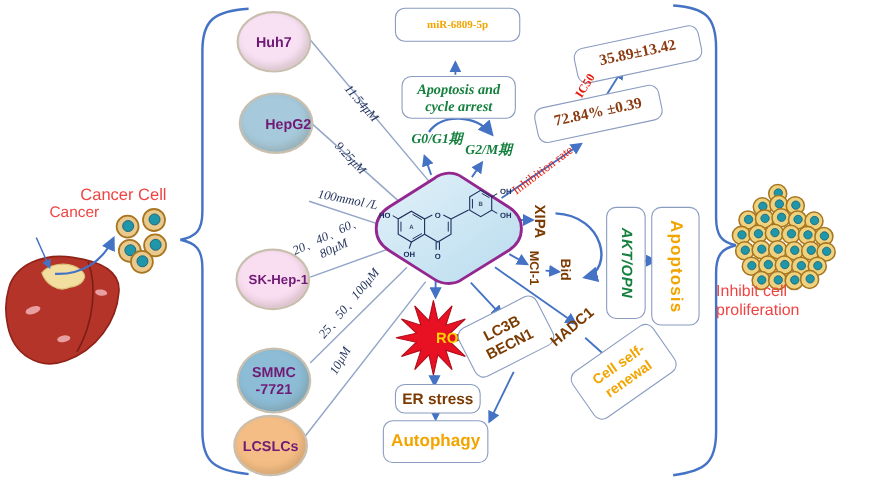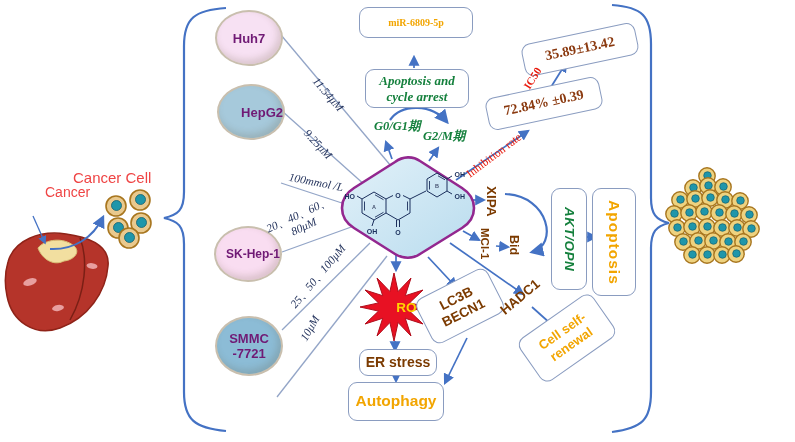--- a/index.html
+++ b/index.html
@@ -177,20 +177,23 @@
   <div class="oval c1" style="left:217px;top:84px;">
       <span class="pre">HepG2</span>
     </div>
   <div class="oval c3" style="left:214px;top:226px;font-size:12px;">
       <span class="pre">SK-Hep-1</span>
     </div>
   <div class="oval c4" style="left:215px;top:316px;height:56px;">
       <span class="pre">SMMC
 -7721</span>
     </div>
+  <div class="oval c5" style="left:212px;top:377px;">
+      <span class="pre">LCSLCs</span>
+    </div>
 
   <div class="dose nowrap" style="left:299px;top:88px;width:58px;transform:rotate(49deg);">11.54μM</div>
   <div class="dose nowrap" style="left:293px;top:138px;width:50px;transform:rotate(47deg);">9.25μM</div>
   <div class="dose nowrap" style="left:283px;top:176px;width:66px;transform:rotate(11deg);">100mmol /L</div>
   <div class="dose pre" style="left:264px;top:208px;width:74px;transform:rotate(-25deg);">20、40、60、
 80μM</div>
   <div class="dose nowrap" style="left:271px;top:270px;width:94px;transform:rotate(-50deg);">25、50、100μM</div>
   <div class="dose nowrap" style="left:290px;top:322px;width:40px;transform:rotate(-60deg);">10μM</div>
 
   <div class="box serif orange" style="left:359px;top:7px;width:112px;height:29px;font-size:10px;">
@@ -226,14 +229,15 @@
   <div class="lbl sans brown" style="left:496px;top:287px;width:54px;font-size:13.5px;font-weight:bold;transform:rotate(-40deg);">HADC1</div>
   <div class="box sans orange pre" style="left:522px;top:312px;width:88px;height:50px;font-size:13px;transform:rotate(-35deg);"><span class="pre">Cell self-
 renewal</span></div>
   <div class="box sans brown" style="left:359px;top:349px;width:76px;height:25px;font-size:14px;">
       <span>ER stress</span>
     </div>
   <div class="box sans orange" style="left:348px;top:382px;width:94px;height:37px;font-size:15.5px;">
       <span>Autophagy</span>
     </div>
 
+  <div class="lbl blue sans" style="left:651px;top:257px;font-size:14.5px;">Inhibit cell proliferation</div>
 
 </div>
 
 </body></html>

